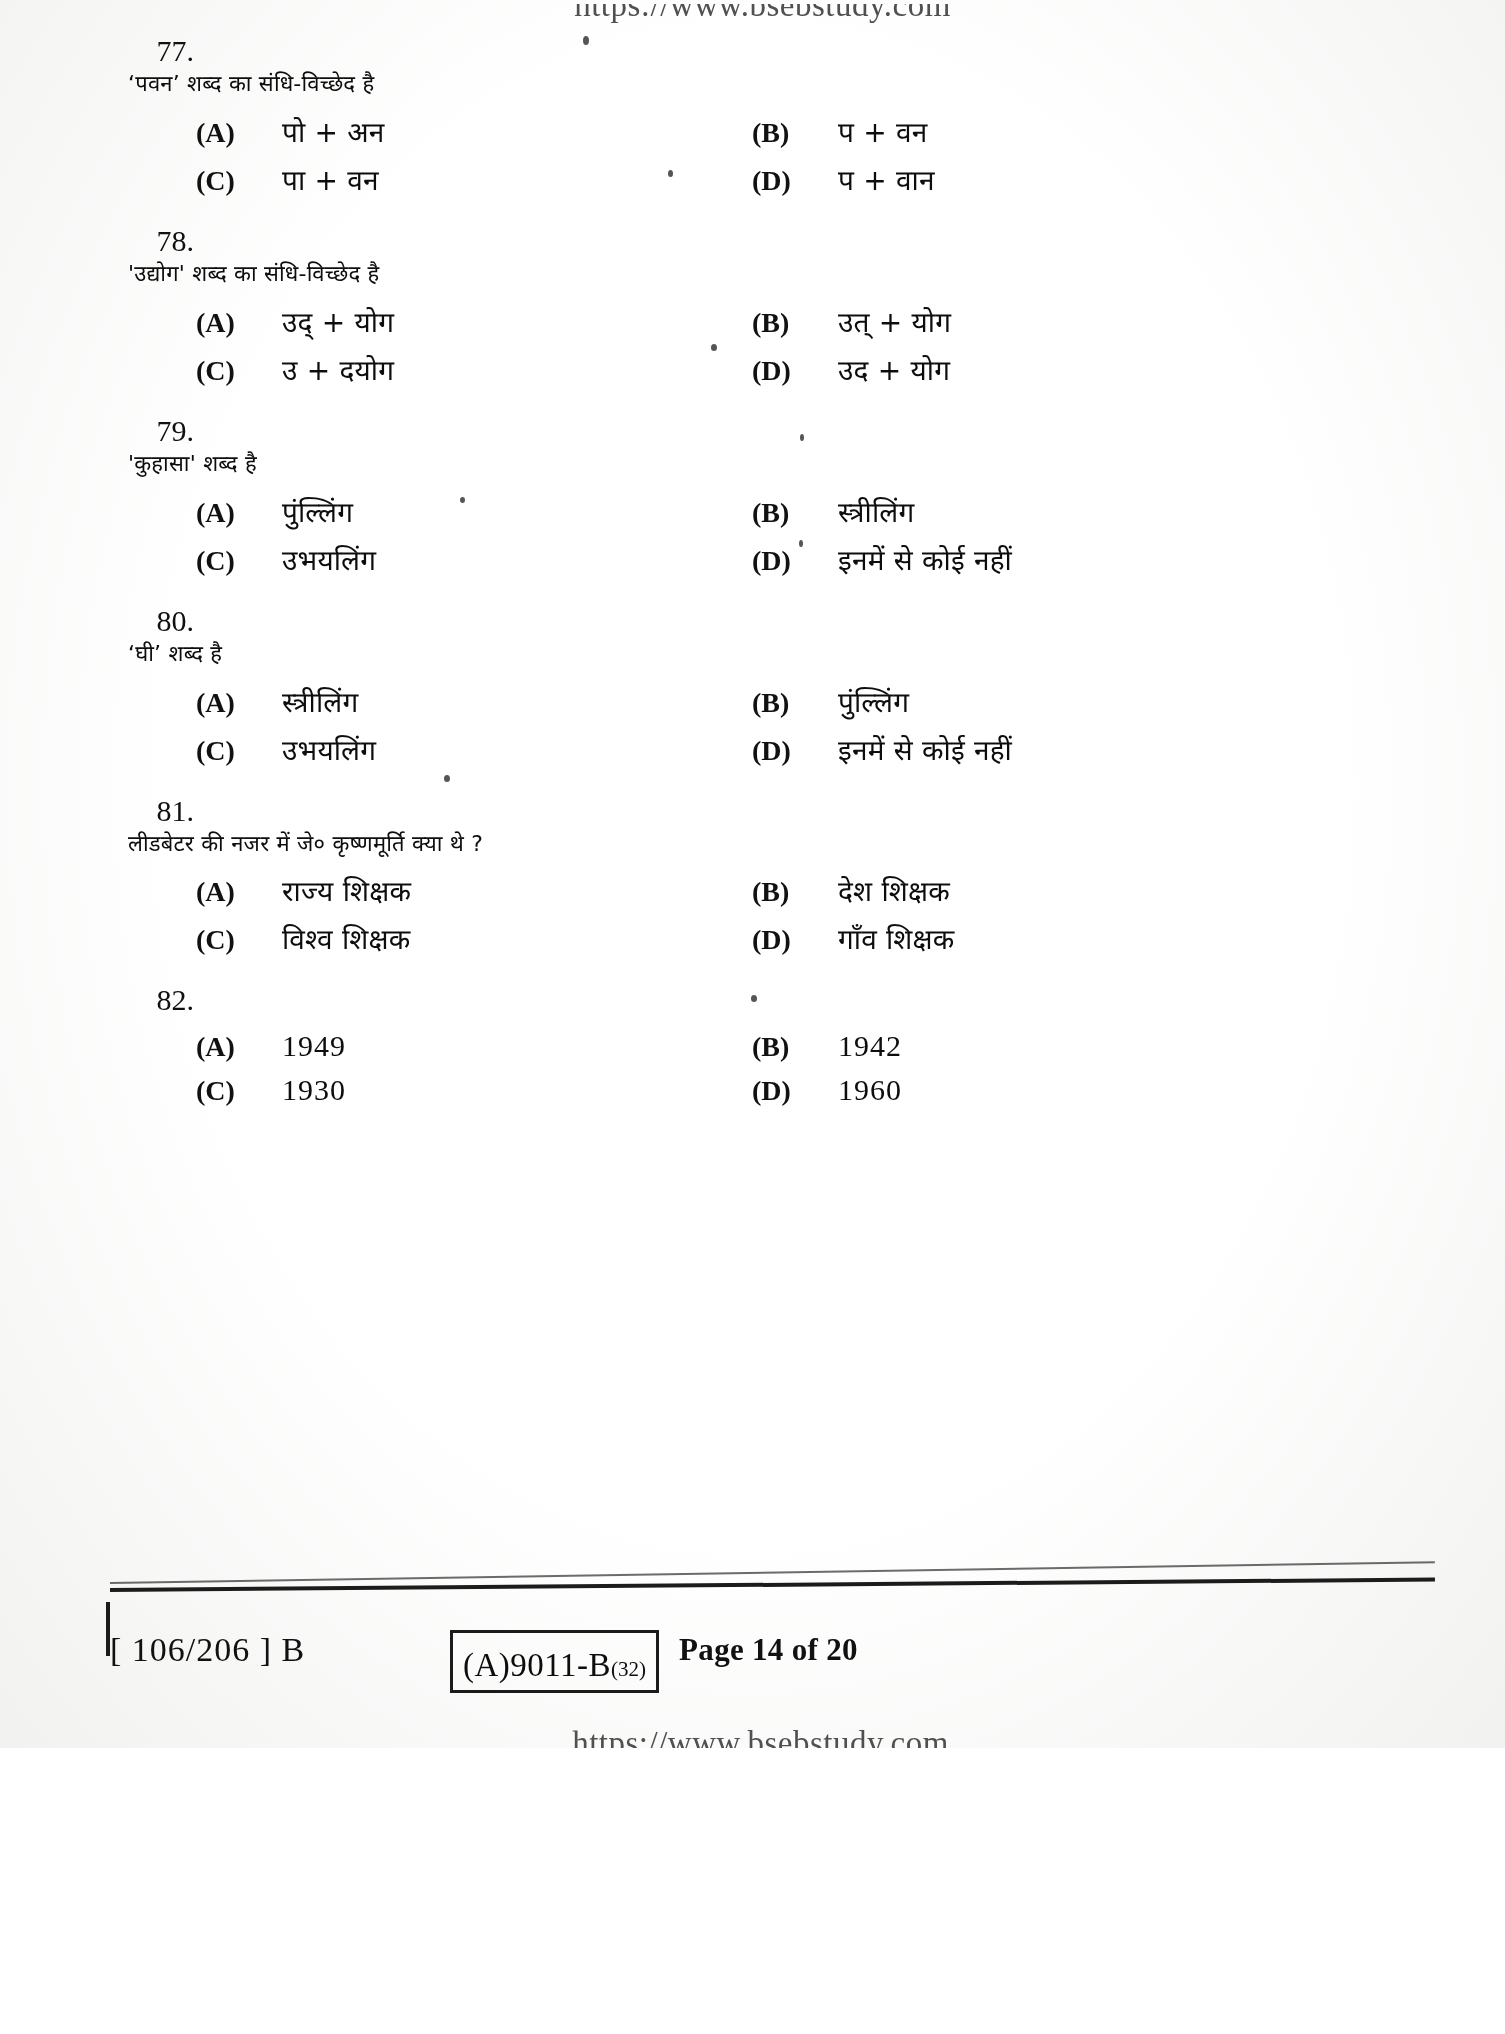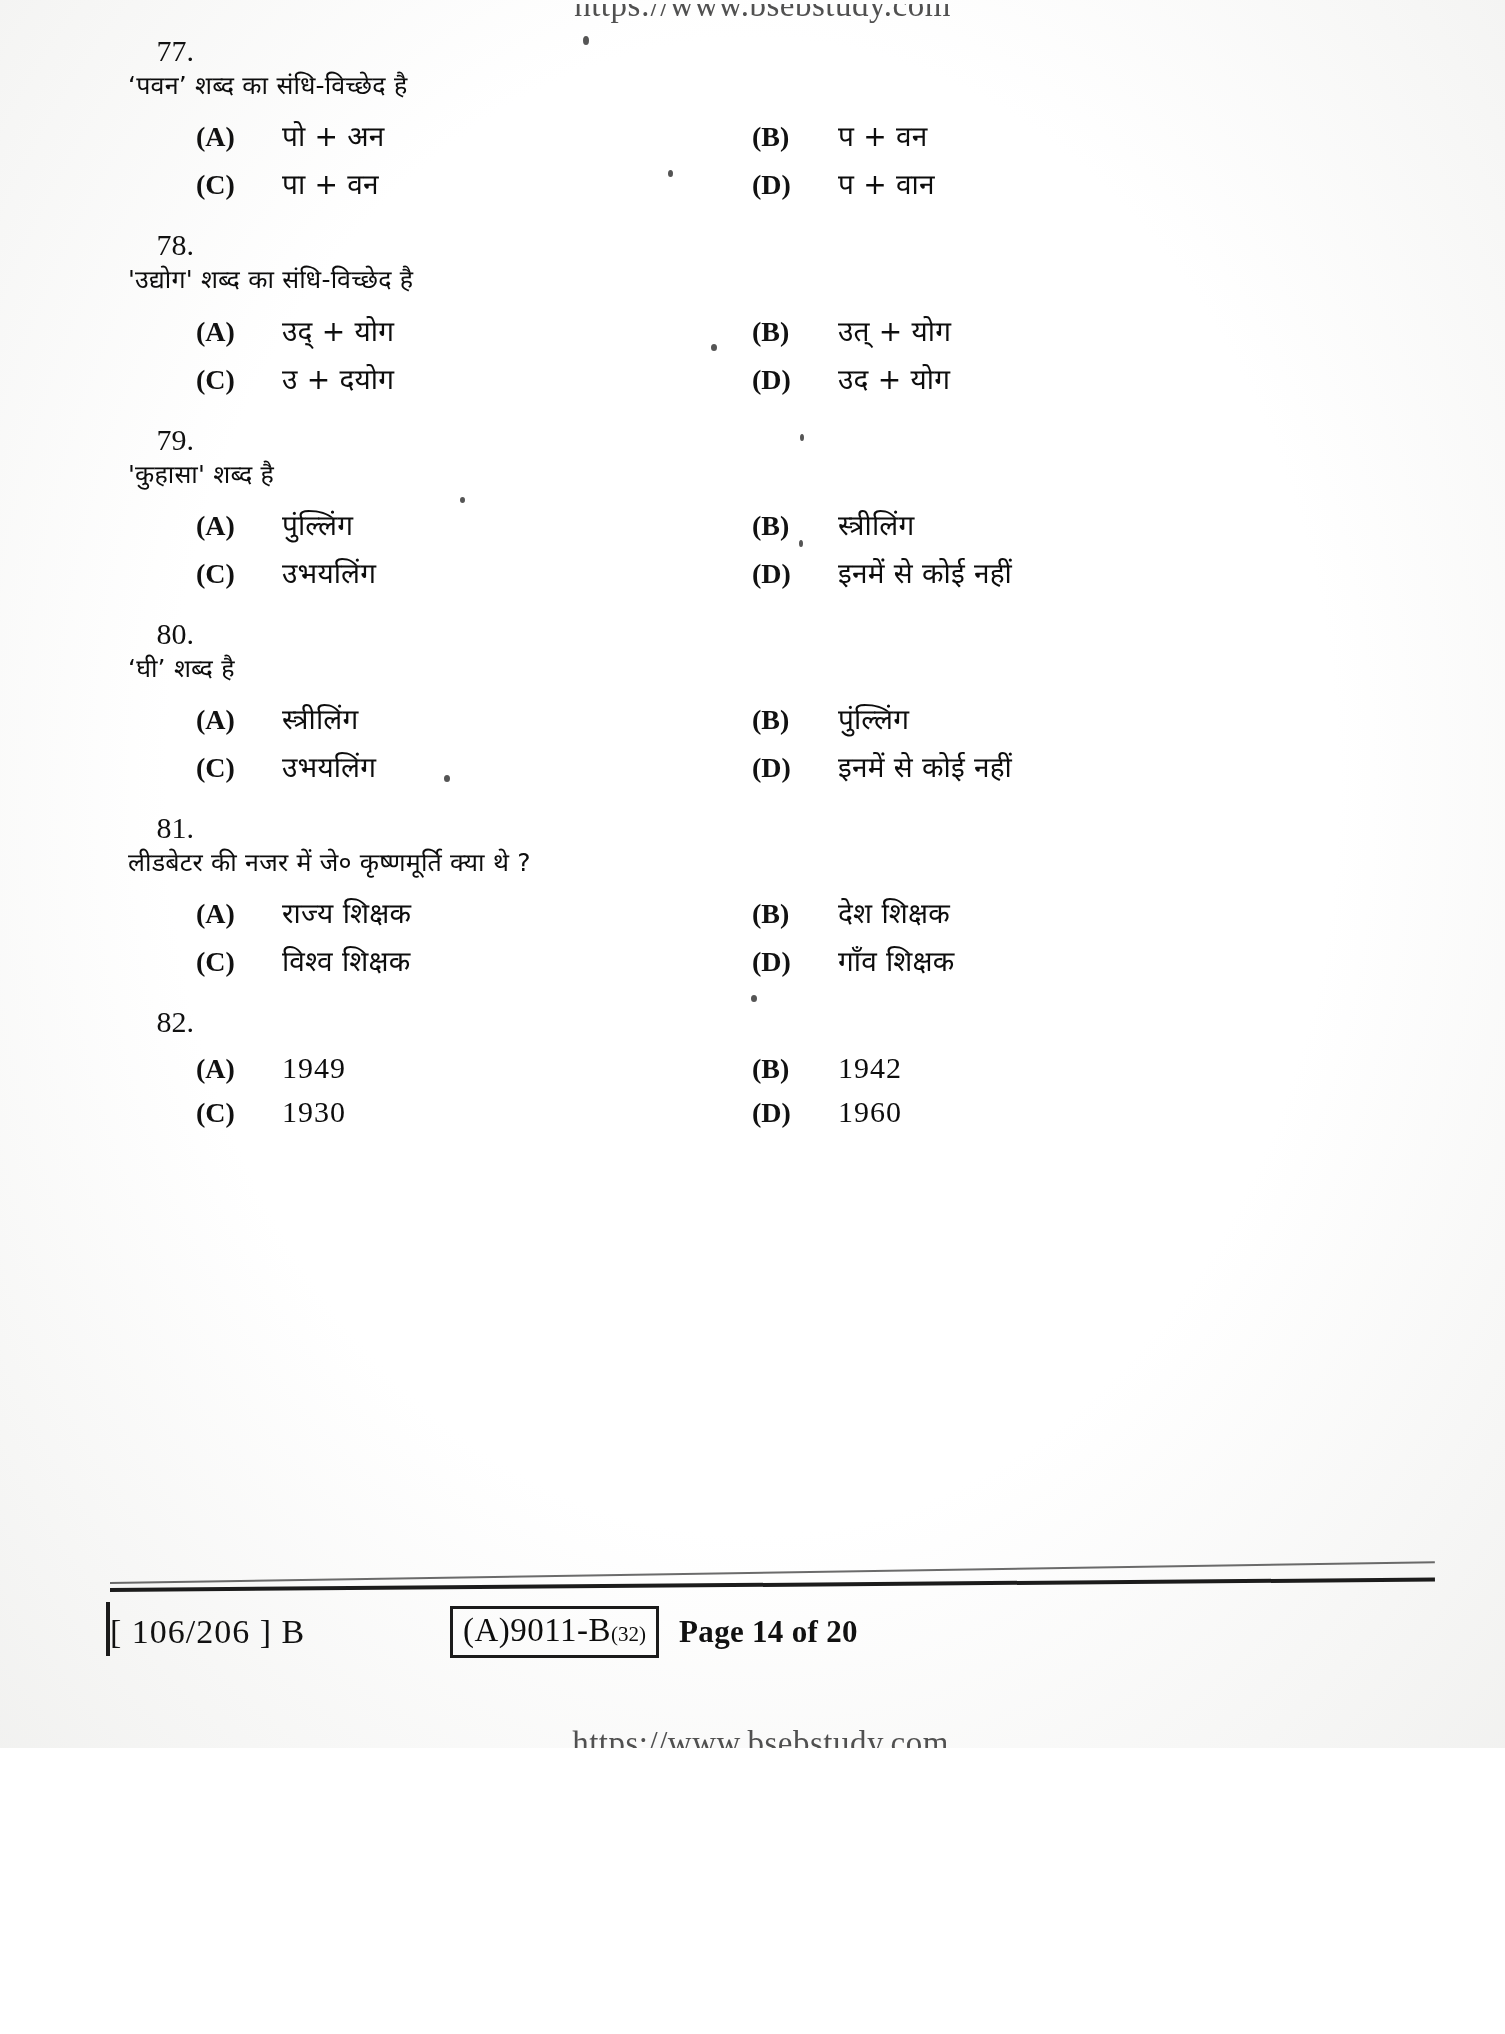--- a/index.html
+++ b/index.html
@@ -67,21 +67,21 @@
     width: 66px;
     flex: none;
     text-align: right;
     padding-right: 14px;
     font-size: 30px;
     font-family: "Liberation Serif", serif;
     color: #111;
   }
   .qtext {
     font-family: "DejaVu Sans", sans-serif;
-    font-size: 25px;
+    font-size: 22px;
     color: #0d0d0d;
     line-height: 1.45;
     letter-spacing: 0.2px;
   }
   .options {
     margin-top: 12px;
   }
   .opt-row {
     display: flex;
     padding-left: 196px;
@@ -158,26 +158,27 @@
   .footer-code {
     font-family: "Liberation Serif", serif;
     font-size: 34px;
     color: #111;
     letter-spacing: 1px;
     width: 340px;
     flex: none;
   }
   .footer-box {
     border: 3px solid #1b1b1b;
-    padding: 3px 10px 6px 10px;
+    padding: 14px 10px 6px 10px;
     font-family: "Liberation Serif", serif;
     font-size: 33px;
     letter-spacing: 0.5px;
     color: #0d0d0d;
     white-space: nowrap;
+    margin-top: 24px;
   }
   .footer-box .sub {
     font-size: 21px;
     letter-spacing: 0;
   }
   .footer-page {
     margin-left: 20px;
     font-family: "Liberation Serif", serif;
     font-weight: bold;
     font-size: 31px;

